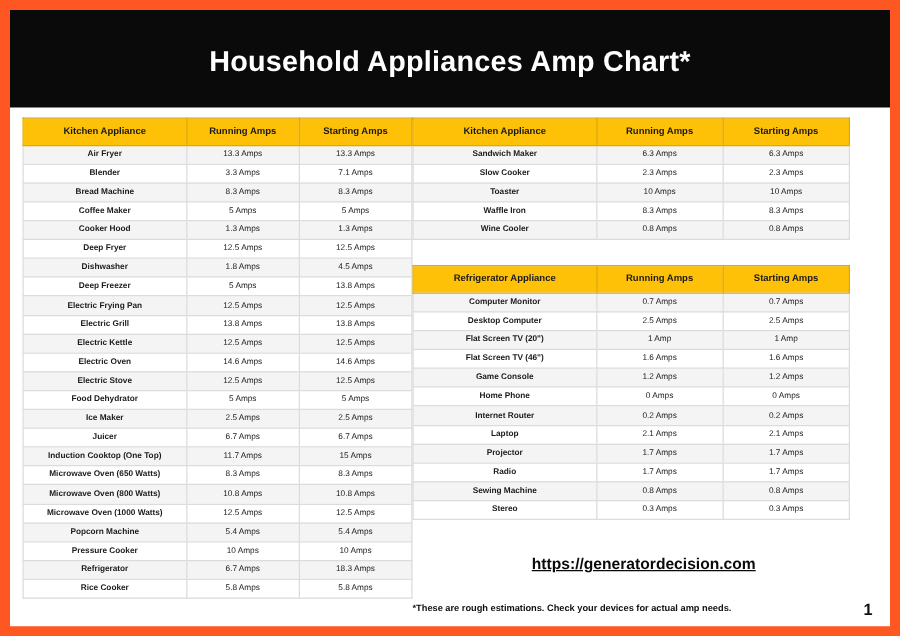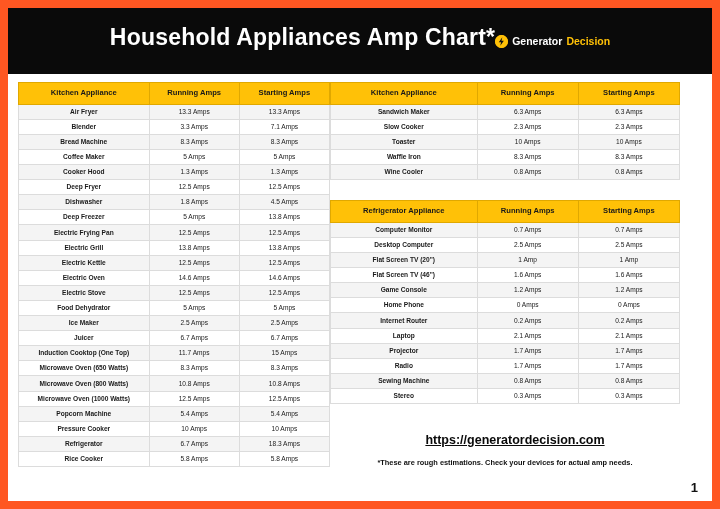--- a/index.html
+++ b/index.html
@@ -18,24 +18,24 @@
     width: 720px;
     height: 509px;
     box-sizing: border-box;
     border: 8px solid #FF5722;
     background: #ffffff;
   }
   .header {
     background: #0a0a0a;
     height: 66px;
     display: flex;
-    flex-direction: row;
+    flex-direction: column;
     align-items: center;
     justify-content: center;
-    padding-top: 0;
+    padding-top: 12px;
   }
   .header-title {
     color: #ffffff;
     font-size: 23px;
     font-weight: bold;
     letter-spacing: 0.2px;
     line-height: 1;
     margin-bottom: 7px;
   }
   .brand {
@@ -108,52 +108,42 @@
     margin-top: 26px;
   }
   .site-link {
     font-size: 12.5px;
     font-weight: bold;
     color: #0a0a0a;
     text-decoration: underline;
     margin-left: 20px;
   }
   .footnote {
-    text-align: center;
+    text-align: left;
     font-size: 7.4px;
     font-weight: bold;
     color: #111111;
-    margin-top: 10px;
+    margin-top: 22px;
   }
   .page-number {
     position: absolute;
     right: 14px;
     bottom: 6px;
     font-size: 13px;
     font-weight: bold;
     color: #111111;
   }
 </style>
 </head>
 <body>
 
 <div class="page">
 
   <div class="header">
     <div class="header-title">Household Appliances Amp Chart*</div>
-    <div class="brand">
-      <span class="brand-mark">
-        <svg width="13" height="13" viewBox="0 0 13 13" aria-hidden="true">
-          <circle cx="6.5" cy="6.5" r="6.5" fill="#FFC107"></circle>
-          <polygon points="7.3,2.2 3.8,7.2 6.1,7.2 5.3,10.8 8.9,5.7 6.5,5.7" fill="#111111"></polygon>
-        </svg>
-      </span>
-      <span class="brand-a">Generator</span>
-        <span class="brand-b">Decision</span>
-    </div>
   </div>
 
   <div class="body-area">
 
     <div class="col-left">
       <table class="amp">
         <colgroup>
             <col class="c-name">
             <col class="c-val">
             <col class="c-val">

